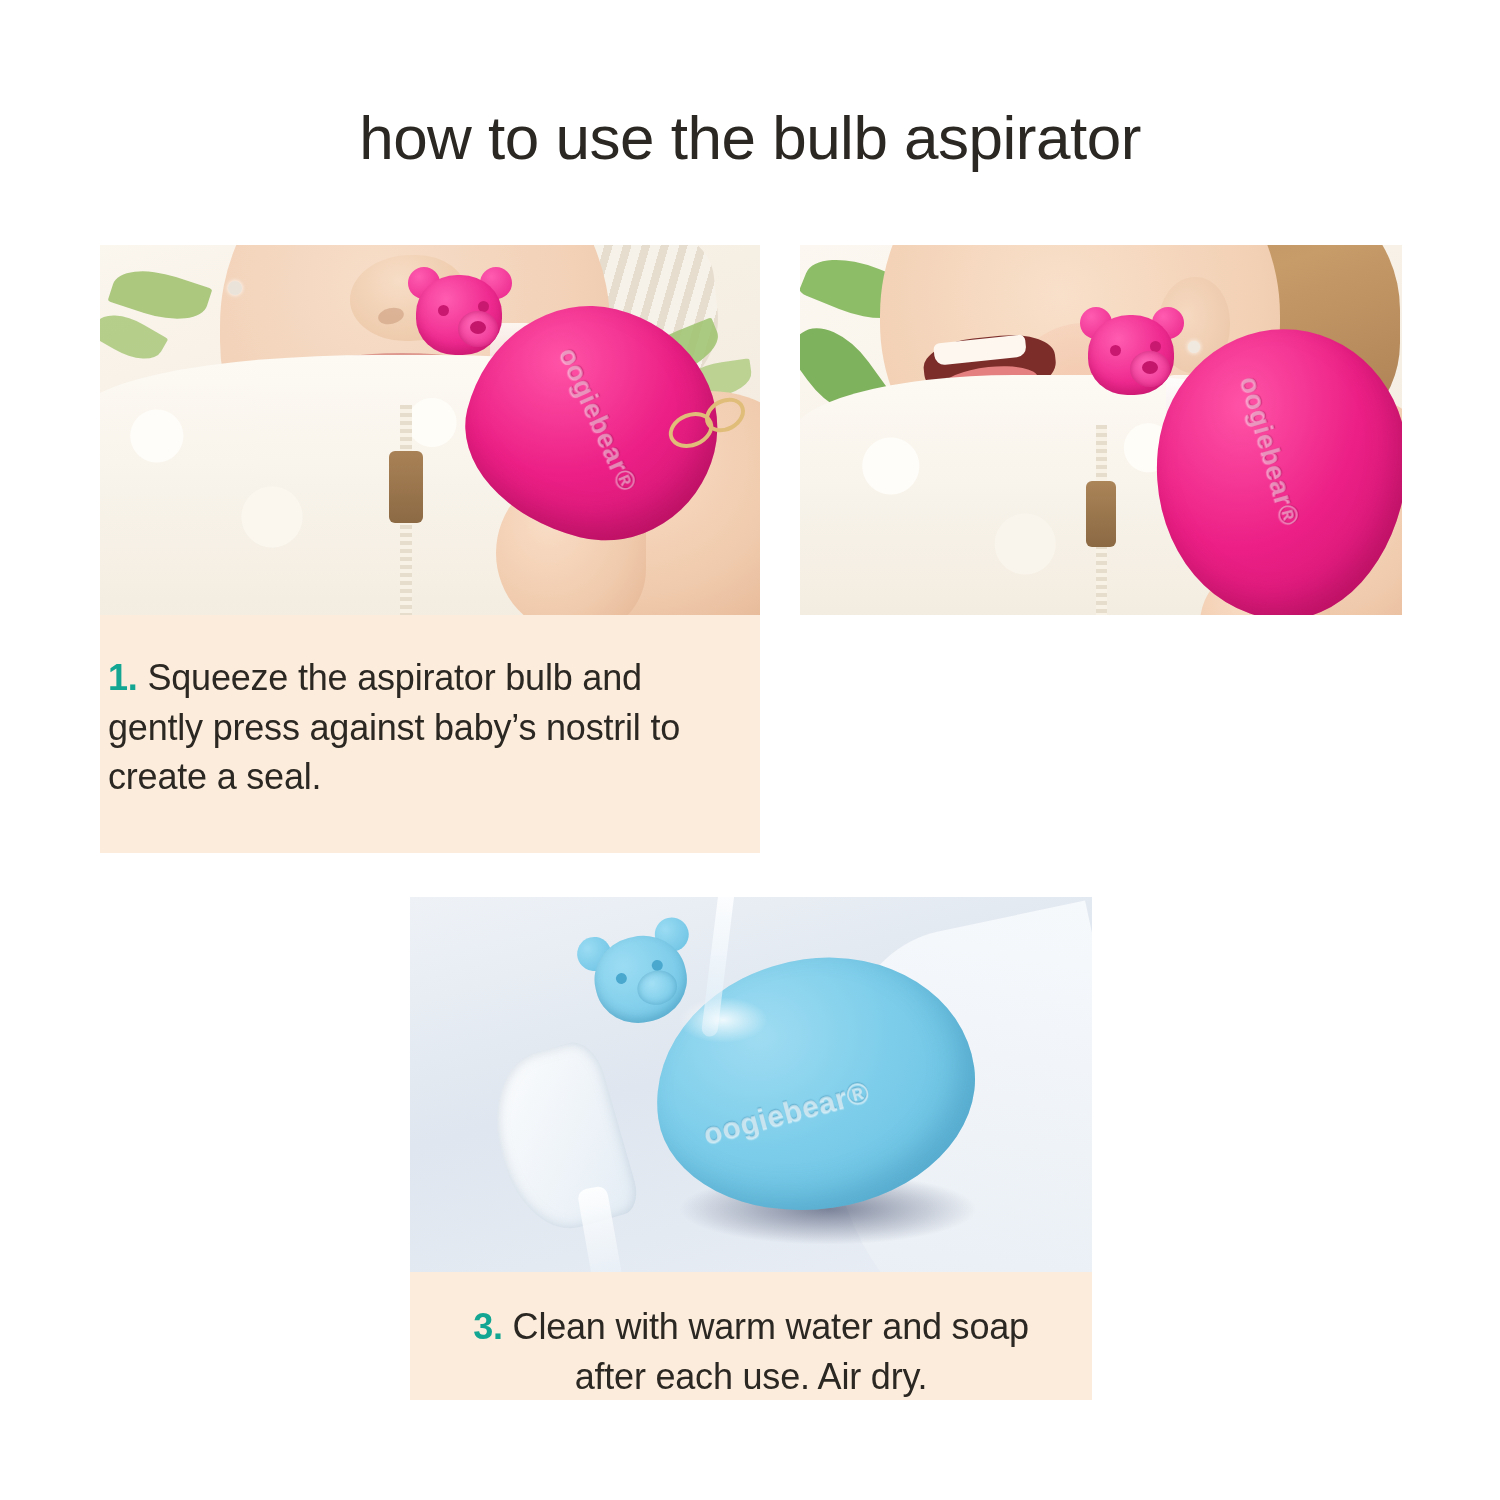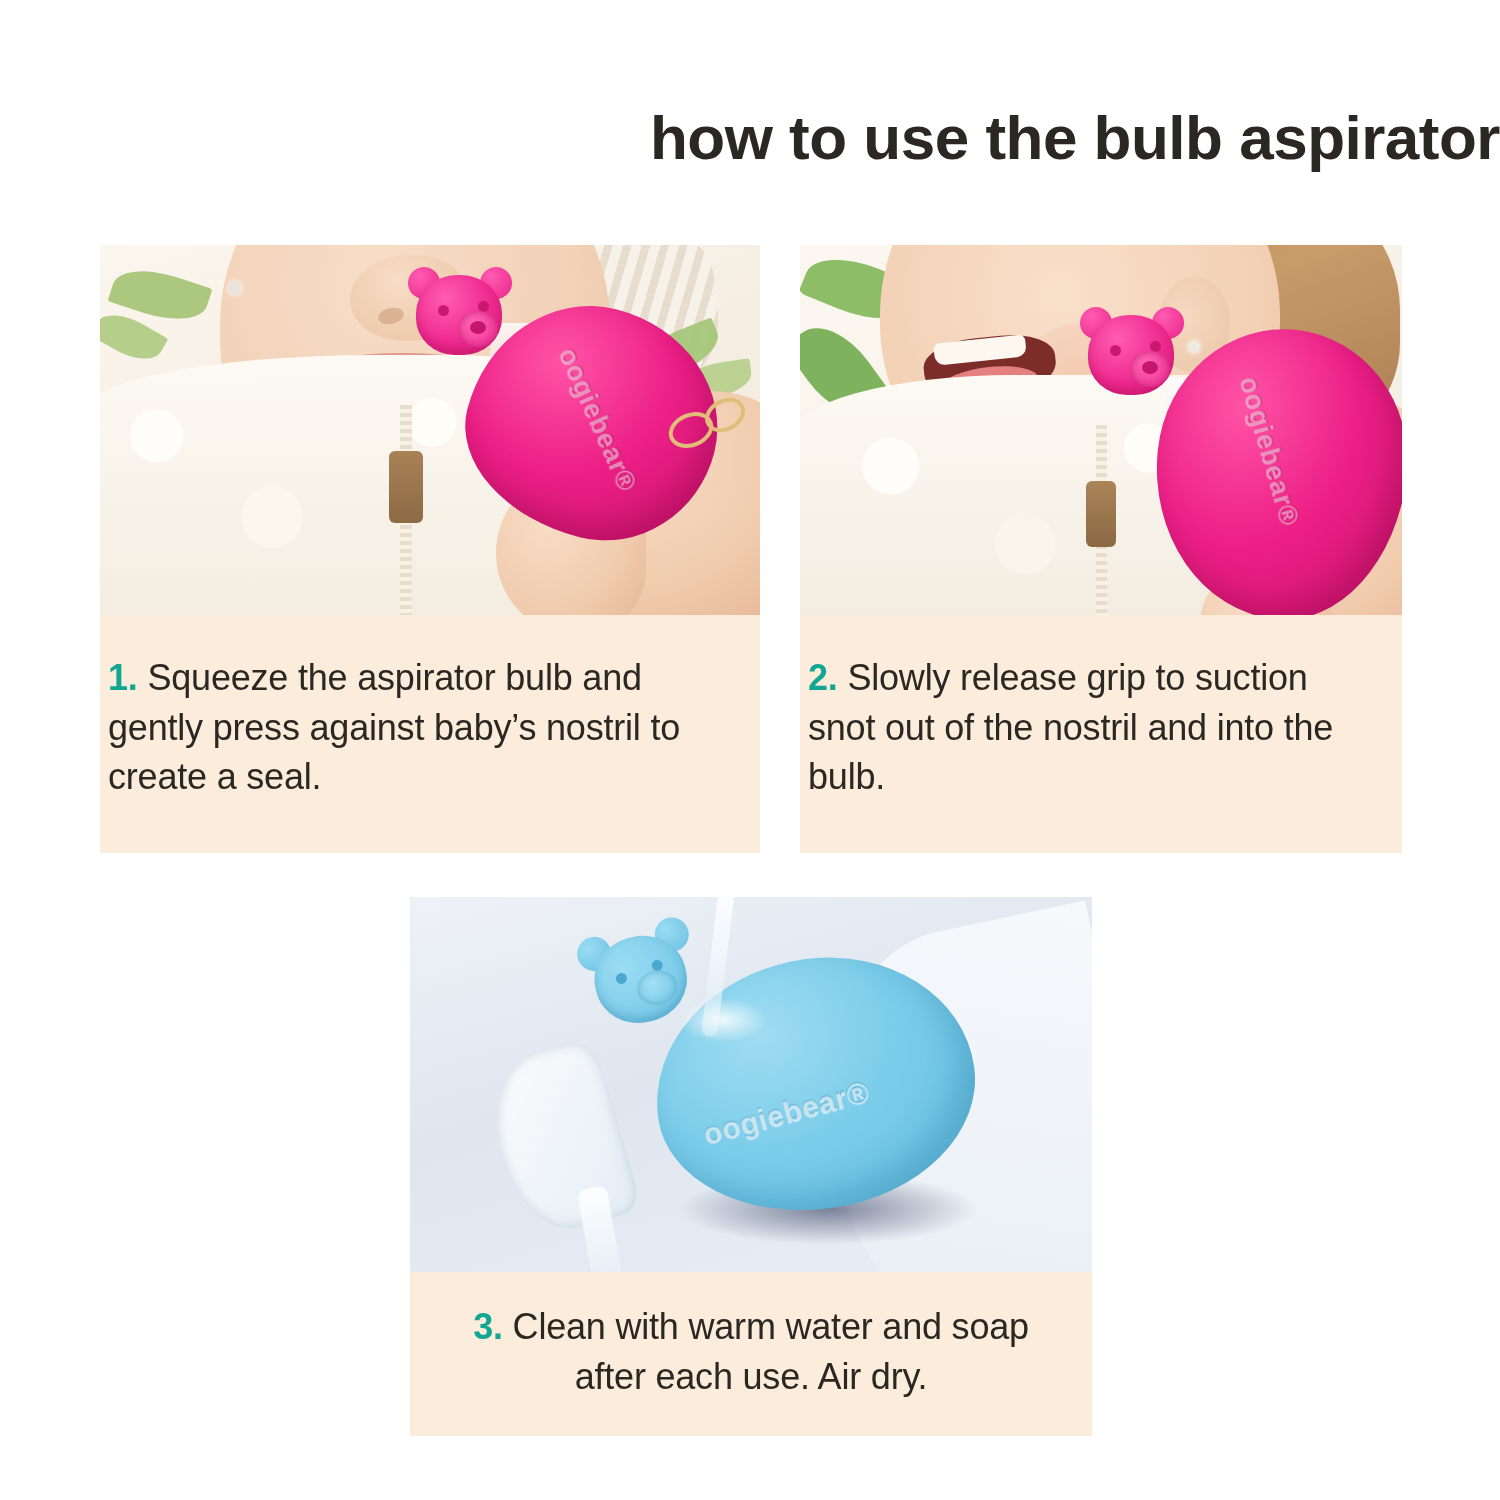--- a/index.html
+++ b/index.html
@@ -10,23 +10,23 @@
     overflow: hidden;
   }
 
   .page { position: relative; width: 1500px; height: 1500px; background: #ffffff; }
 
   
   .title {
     position: absolute;
     left: 0; top: 104px;
     width: 1500px;
-    text-align: right;
+    text-align: center;
     font-size: 62px;
-    font-weight: 700;
+    font-weight: 400;
     letter-spacing: -0.5px;
     color: #2b2722;
     line-height: 1.1;
   }
 
   
   .card { position: absolute; overflow: hidden; }
 
   #card1 { left: 100px;  top: 245px;  width: 660px; height: 608px; }
   #card2 { left: 800px;  top: 245px;  width: 602px; height: 608px; }
@@ -39,21 +39,21 @@
 
   .caption {
     background: #fcecdb;
     padding: 38px 42px 40px 42px;
     font-size: 36px;
     line-height: 1.38;
     color: #2b2722;
     letter-spacing: -0.2px;
   }
   #card1 .caption, #card2 .caption { height: 238px; padding-left: 8px; }
-  #card3 .caption { height: 164px; text-align: center; padding: 30px 40px 26px 40px; }
+  #card3 .caption { height: 128px; text-align: center; padding: 30px 40px 26px 40px; }
   .step-num { color: #12a693; font-weight: 700; }
 
   
   .p1 { background: linear-gradient(160deg,#fbf6ee 0%, #f6efe4 40%, #f2e9dc 100%); }
   .p1 .leaf {
     position: absolute; background: #9dc06b; border-radius: 60% 5% 60% 5%;
     opacity: .85;
   }
   .p1 .leafA { left: 12px;  top: 28px;  width: 96px; height: 44px; transform: rotate(18deg); }
   .p1 .leafB { left: -6px;  top: 74px;  width: 70px; height: 36px; transform: rotate(30deg); background:#a9c87a; }
@@ -408,24 +408,20 @@
 
       <div class="hand" style="left:470px; top:150px; width:180px; height:240px; border-radius:40% 50% 40% 40%;"></div>
       <div class="hand" style="left:400px; top:318px; width:130px; height:120px; border-radius:50% 40% 40% 50%;"></div>
 
       <div class="bulb" style="left:356px; top:84px; width:250px; height:290px;
            border-radius:50% 50% 46% 54% / 46% 46% 54% 54%; transform:rotate(6deg);">
         <div class="logo" style="left:34px; top:108px; transform:rotate(68deg);">oogiebear®</div>
       </div>
     </div>
 
-    <div class="caption">
-      <span class="step-num">2.</span>
-      <span>Slowly release grip to suction snot out of the nostril and into the bulb.</span>
-    </div>
   </div>
 
   <div class="card" id="card3">
 
     <div class="photo p3">
       <div class="sinkEdge"></div>
       <div class="shadow"></div>
 
       <div class="nozzle"></div>
       <div class="nozzleTube"></div>

